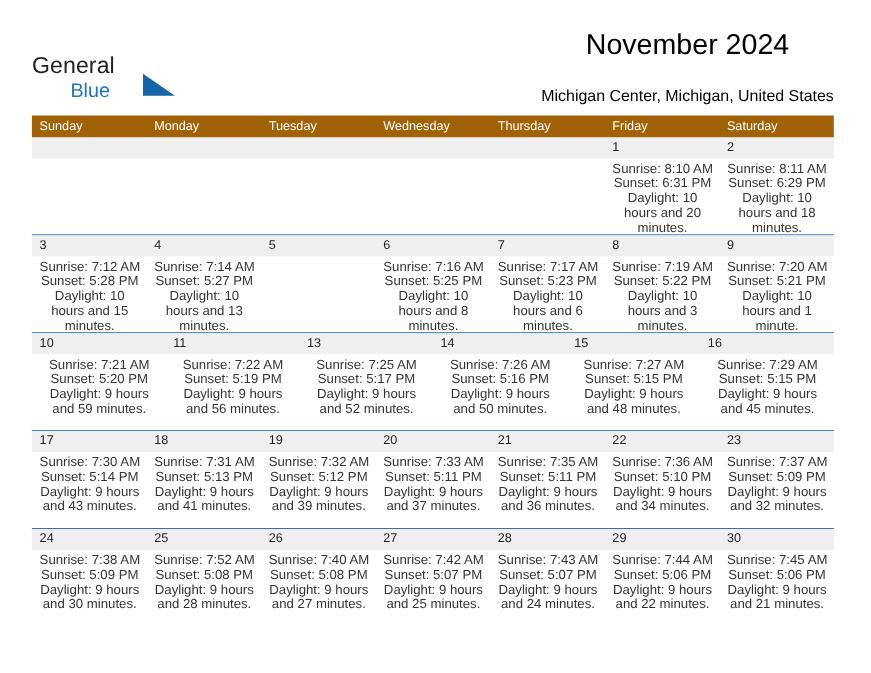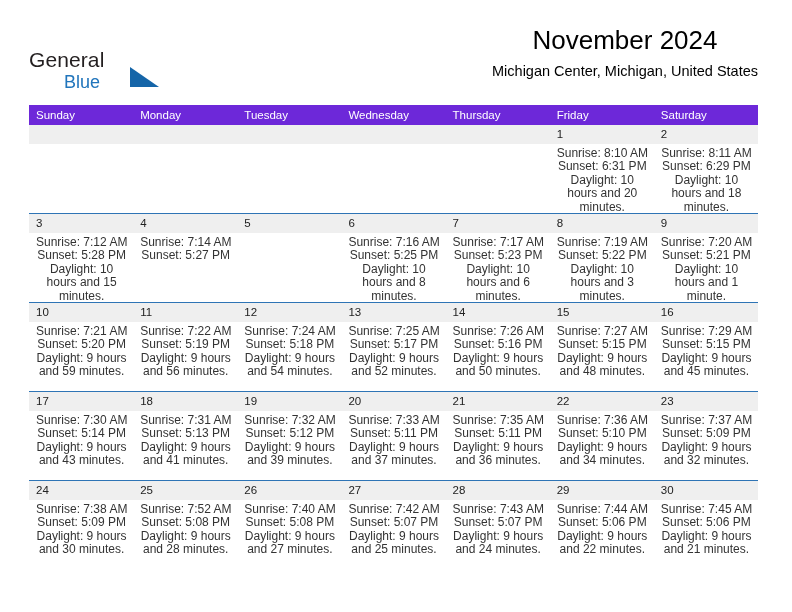--- a/index.html
+++ b/index.html
@@ -76,39 +76,39 @@
     text-align: center;
   }
   .cal-title {
     font-size: 26px;
     font-weight: normal;
     color: #000000;
     line-height: 32px;
     white-space: nowrap;
   }
   .cal-subtitle {
-    margin-top: 6px;
+    margin-top: 23px;
     font-size: 14.5px;
     font-weight: normal;
     color: #000000;
     line-height: 18px;
     white-space: nowrap;
   }
 
   
   .calendar {
     position: absolute;
     left: 29px;
     top: 105px;
     width: 729px;
   }
 
   .weekday-row {
     display: flex;
-    background: #6d28d9;
+    background: #a16207;
     height: 20px;
   }
   .weekday {
     flex: 1 1 0;
     color: #ffffff;
     font-size: 11.5px;
     line-height: 20px;
     padding-left: 7px;
     white-space: nowrap;
     overflow: hidden;
@@ -249,20 +249,21 @@
                 <div>Sunrise: 7:12 AM</div>
                 <div>Sunset: 5:28 PM</div>
                 <div class="wrap">Daylight: 10 hours and 15 minutes.</div>
               </div>
             </div>
             <div class="day">
               <div class="day-num">4</div>
               <div class="day-info">
                 <div>Sunrise: 7:14 AM</div>
                 <div>Sunset: 5:27 PM</div>
+                <div class="wrap">Daylight: 10 hours and 13 minutes.</div>
               </div>
             </div>
             <div class="day">
               <div class="day-num">5</div>
             </div>
             <div class="day">
               <div class="day-num">6</div>
               <div class="day-info">
                 <div>Sunrise: 7:16 AM</div>
                 <div>Sunset: 5:25 PM</div>
@@ -308,28 +309,20 @@
             </div>
             <div class="day">
               <div class="day-num">11</div>
               <div class="day-info">
                 <div>Sunrise: 7:22 AM</div>
                 <div>Sunset: 5:19 PM</div>
                 <div class="wrap">Daylight: 9 hours and 56 minutes.</div>
               </div>
             </div>
             <div class="day">
-              <div class="day-num">12</div>
-              <div class="day-info">
-                <div>Sunrise: 7:24 AM</div>
-                <div>Sunset: 5:18 PM</div>
-                <div class="wrap">Daylight: 9 hours and 54 minutes.</div>
-              </div>
-            </div>
-            <div class="day">
               <div class="day-num">13</div>
               <div class="day-info">
                 <div>Sunrise: 7:25 AM</div>
                 <div>Sunset: 5:17 PM</div>
                 <div class="wrap">Daylight: 9 hours and 52 minutes.</div>
               </div>
             </div>
             <div class="day">
               <div class="day-num">14</div>
               <div class="day-info">

